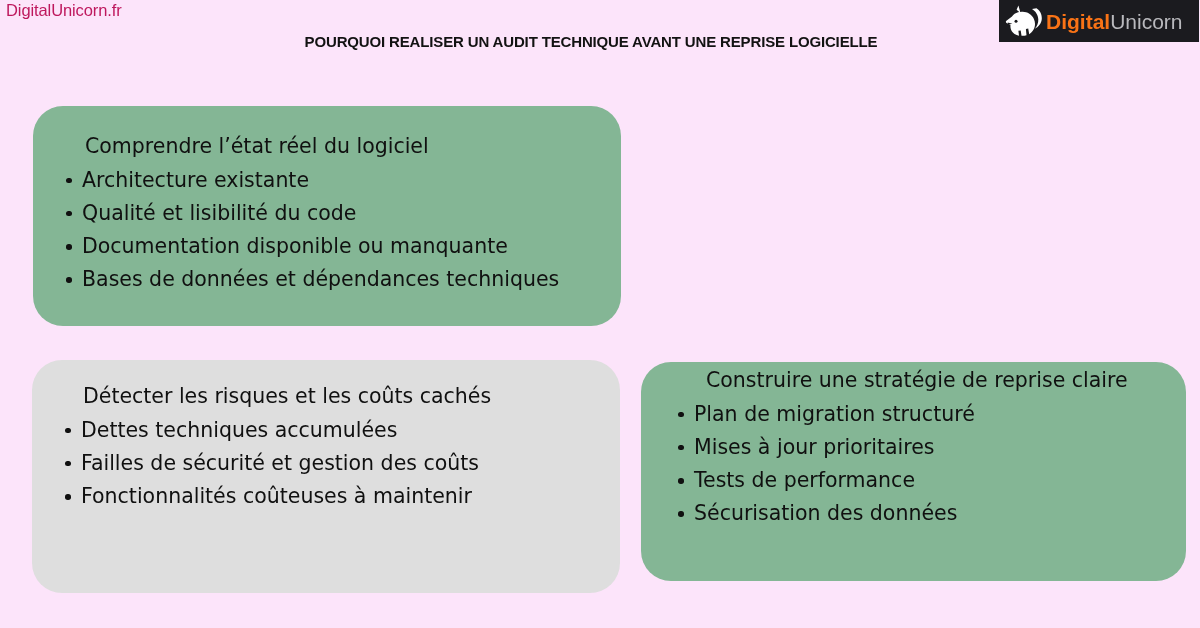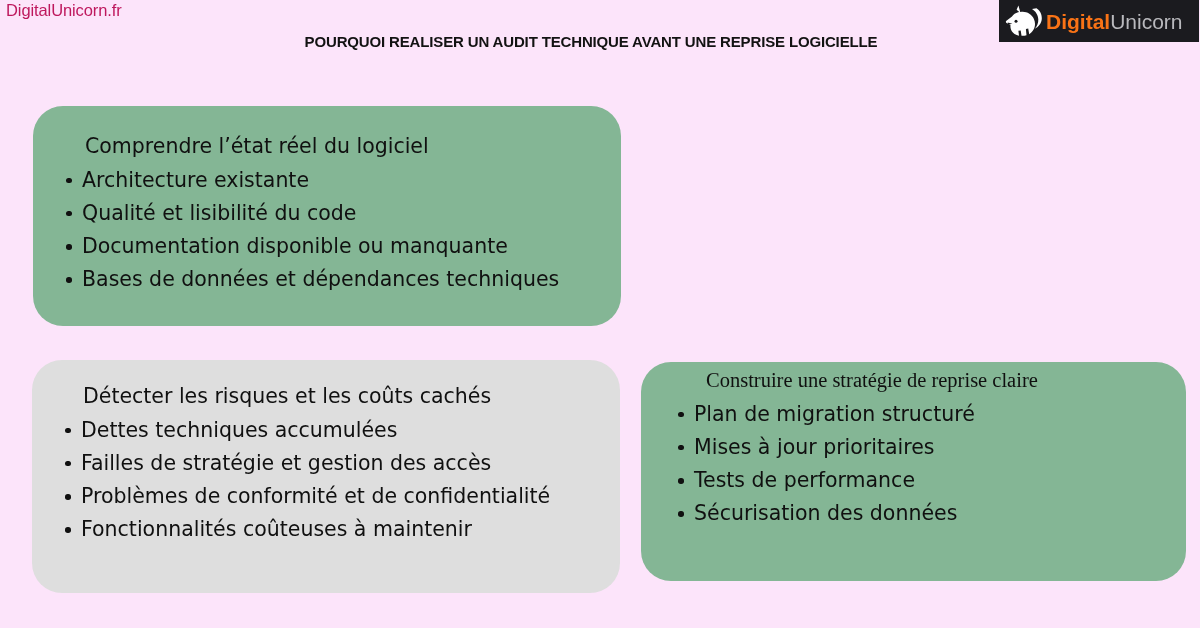--- a/index.html
+++ b/index.html
@@ -130,21 +130,21 @@
   #card-2 .card-heading { margin-left: 83px; margin-top: 29px; }
   #card-2 .card-list    { margin-left: 46px; margin-top: 5px; }
 
   
   #card-3 { left: 32px;  top: 360px; width: 588px; height: 233px; }
   #card-3 .card-heading { margin-left: 51px; margin-top: 25px; }
   #card-3 .card-list    { margin-left: 27px; margin-top: 5px; }
 
   
   #card-4 { left: 641px; top: 362px; width: 545px; height: 219px; }
-  #card-4 .card-heading { margin-left: 65px; margin-top: 7px; font-family: Liberation Serif, serif; }
+  #card-4 .card-heading { margin-left: 65px; margin-top: 7px; }
   #card-4 .card-list    { margin-left: 31px; margin-top: 5px; }
 </style>
 </head>
 <body>
 
 <div class="page">
 
   <div class="site-name">DigitalUnicorn.fr</div>
 
   <div class="logo">
@@ -170,22 +170,21 @@
       <li>Documentation disponible ou manquante</li>
       <li>Bases de données et dépendances techniques</li>
     </ul>
   </div>
 
 
   <div class="card gray" id="card-3">
     <div class="card-heading">Détecter les risques et les coûts cachés</div>
     <ul class="card-list">
       <li>Dettes techniques accumulées</li>
-      <li>Failles de stratégie et gestion des accès</li>
-      <li>Problèmes de conformité et de confidentialité</li>
+      <li>Failles de sécurité et gestion des coûts</li>
       <li>Fonctionnalités coûteuses à maintenir</li>
     </ul>
   </div>
 
   <div class="card green" id="card-4">
     <div class="card-heading">Construire une stratégie de reprise claire</div>
     <ul class="card-list">
       <li>Plan de migration structuré</li>
       <li>Mises à jour prioritaires</li>
       <li>Tests de performance</li>

